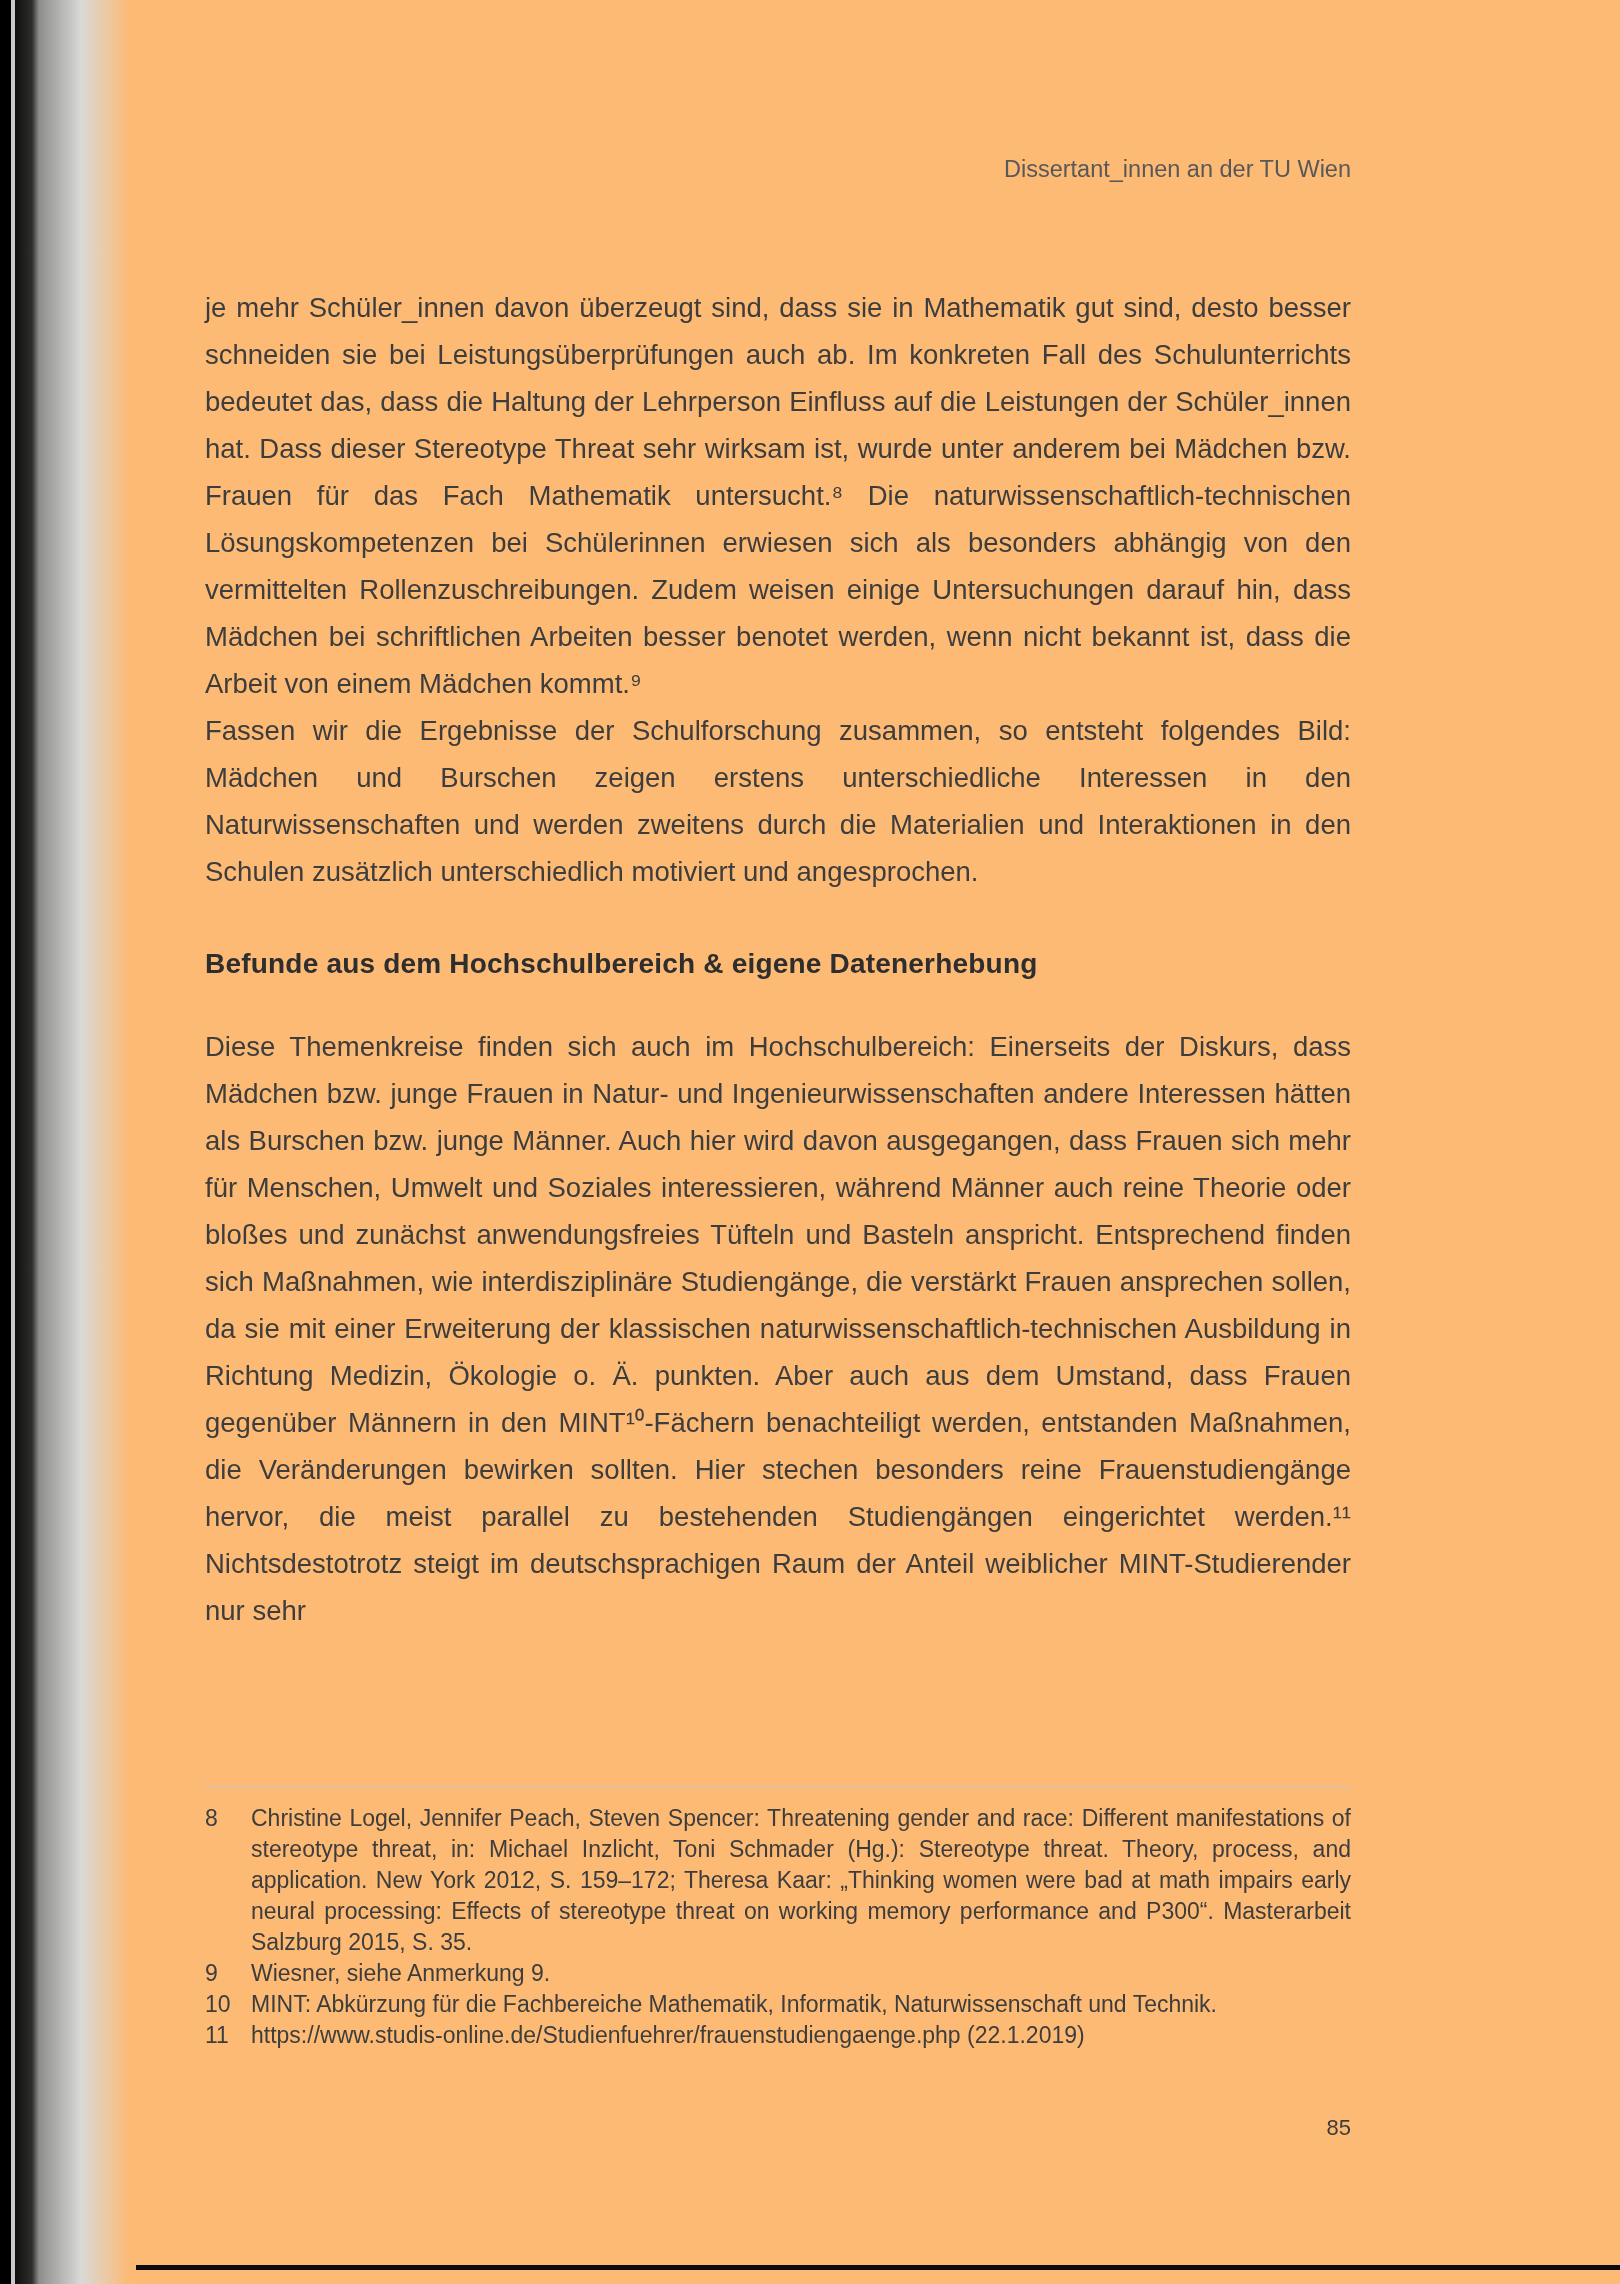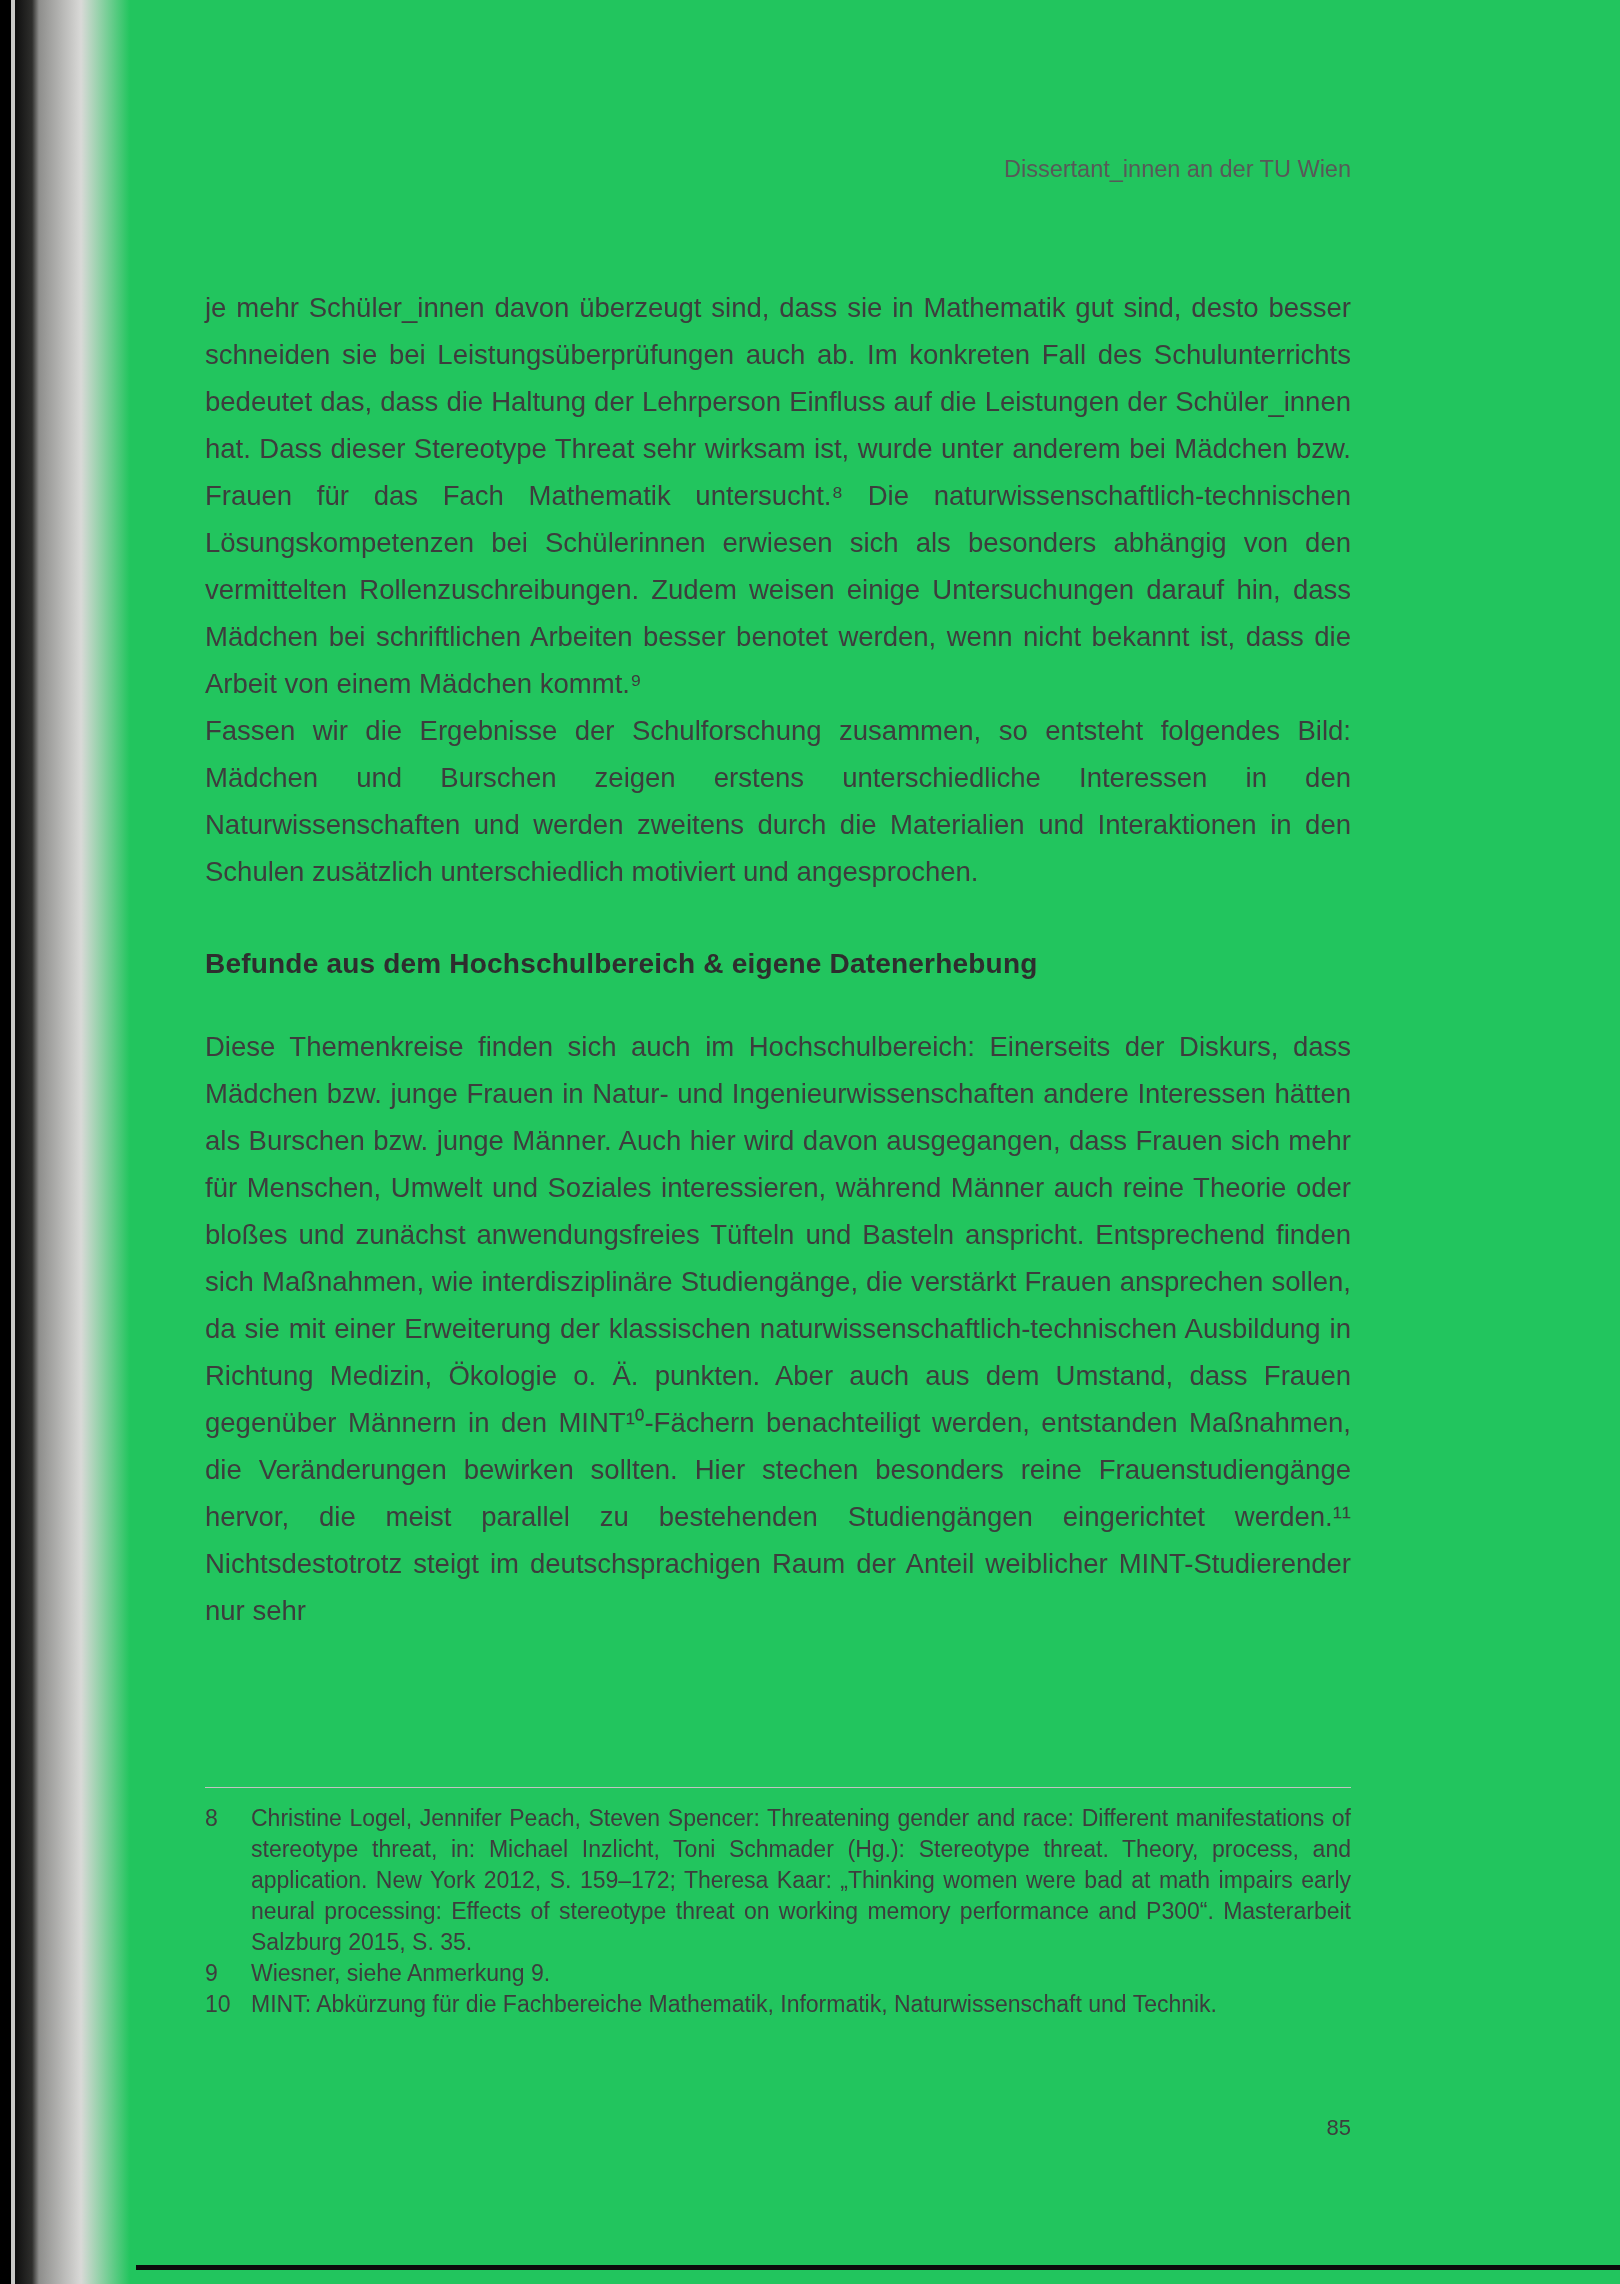--- a/index.html
+++ b/index.html
@@ -4,21 +4,21 @@
 <style>
   html, body {
     margin: 0;
     padding: 0;
     background: #e9e9e7;
   }
   .page {
     position: relative;
     width: 1620px;
     height: 2284px;
-    background: #22c55e;
+    background: #fdba74;
     font-family: "Liberation Sans", sans-serif;
     color: #3d3d3d;
     overflow: hidden;
   }
   
   .gutter {
     position: absolute;
     left: 0; top: 0;
     width: 130px; height: 100%;
     background: linear-gradient(to right,
@@ -118,20 +118,24 @@
       <span class="fn-text">Christine Logel, Jennifer Peach, Steven Spencer: Threatening gender and race: Different manifestations of stereotype threat, in: Michael Inzlicht, Toni Schmader (Hg.): Stereotype threat. Theory, process, and application. New York 2012, S. 159–172; Theresa Kaar: „Thinking women were bad at math impairs early neural processing: Effects of stereotype threat on working memory performance and P300“. Masterarbeit Salzburg 2015, S. 35.</span>
     </div>
     <div class="fn">
       <span class="fn-num">9</span>
       <span class="fn-text">Wiesner, siehe Anmerkung 9.</span>
     </div>
     <div class="fn">
       <span class="fn-num">10</span>
       <span class="fn-text">MINT: Abkürzung für die Fachbereiche Mathematik, Informatik, Naturwissenschaft und Technik.</span>
     </div>
+    <div class="fn">
+      <span class="fn-num">11</span>
+      <span class="fn-text">https://www.studis-online.de/Studienfuehrer/frauenstudiengaenge.php (22.1.2019)</span>
+    </div>
   </div>
 
   <div class="page-number">85</div>
 
   <div class="scan-bottom-line"></div>
 
 </div>
 
 
 </body></html>

